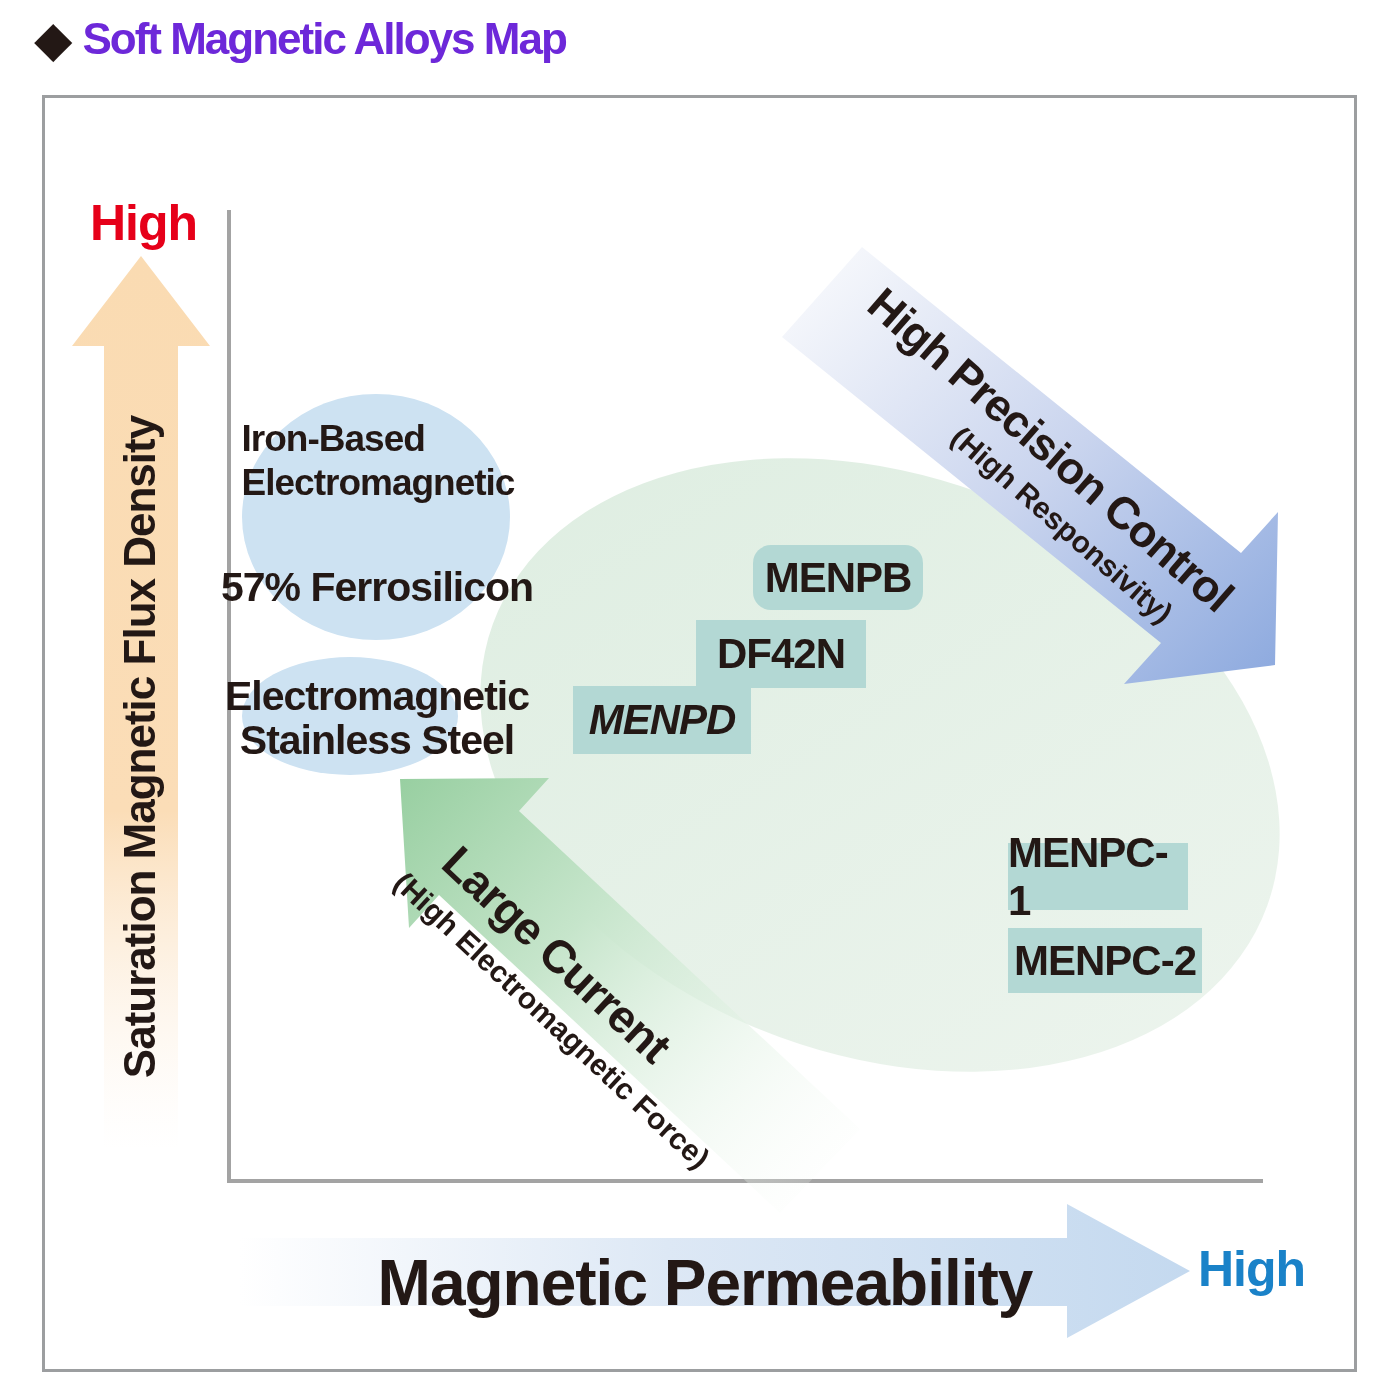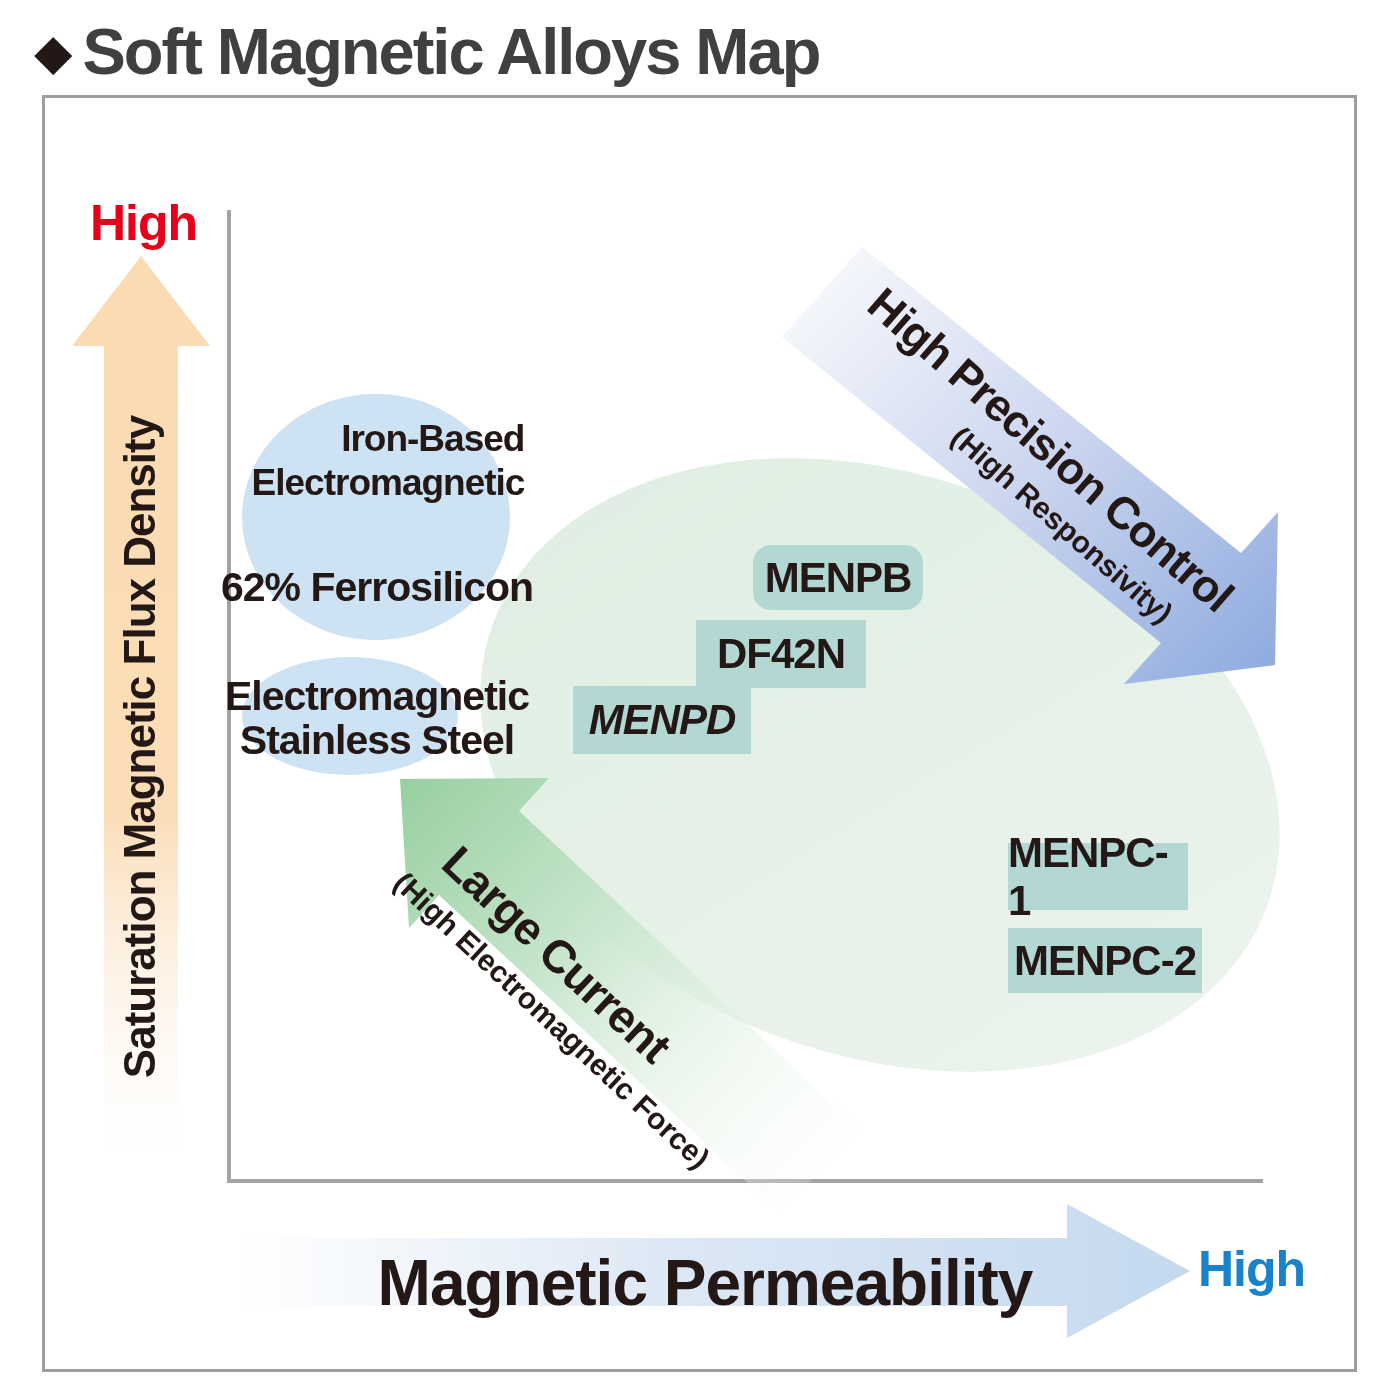--- a/index.html
+++ b/index.html
@@ -2,35 +2,35 @@
 <html><head>
 <meta charset="utf-8">
 <style>
   html,body{margin:0;padding:0;background:#ffffff;}
   body{width:1400px;height:1400px;position:relative;overflow:hidden;
        font-family:"Liberation Sans", sans-serif;color:#231815;}
 
   
   .title-row{position:absolute;left:34px;top:14px;display:flex;align-items:center;gap:10px;}
   .diamond{font-size:50px;line-height:1;color:#231815;}
-  .title-text{font-size:65px;font-weight:bold;letter-spacing:-2px;color:#404040;}
+  .title-text{font-size:44px;font-weight:bold;letter-spacing:-2px;color:#6d28d9;}
 
   
   .frame{position:absolute;left:42px;top:95px;width:1309px;height:1271px;
          border:3px solid #9c9ea0;background:#ffffff;z-index:0;}
 
   svg.layer{position:absolute;left:0;top:0;z-index:1;pointer-events:none;}
 
   .txt{position:absolute;z-index:2;color:#231815;font-weight:bold;white-space:nowrap;}
 
   .high-red{left:90px;top:194px;font-size:50px;color:#e60019;letter-spacing:-1px;}
   .y-label{left:140px;top:747px;font-size:44px;letter-spacing:-1px;
            transform:translate(-50%,-50%) rotate(-90deg);}
 
-  .iron-block{left:388px;top:417px;transform:translateX(-50%);text-align:right;
+  .iron-block{left:378px;top:417px;transform:translateX(-50%);text-align:left;
               font-size:37px;line-height:44px;letter-spacing:-1px;}
   .ferro{left:377px;top:564px;transform:translateX(-50%);font-size:41px;letter-spacing:-1px;}
   .stainless-block{left:377px;top:674px;transform:translateX(-50%);text-align:center;
                    font-size:41px;line-height:44px;letter-spacing:-1px;}
 
   .mat-box{position:absolute;z-index:2;background:#b3d8d4;color:#231815;
            display:flex;align-items:center;justify-content:center;
            font-weight:bold;font-size:42px;letter-spacing:-1px;}
   #box-menpb {left:753px;top:545px;width:170px;height:65px;border-radius:18px;}
   #box-df42n {left:668px;top:620px;width:170px;height:68px;margin-left:28px;}
@@ -104,21 +104,21 @@
   <polygon points="240,1238 1067,1238 1067,1204 1190,1271 1067,1338 1067,1306 240,1306" fill="url(#gradBottom)"></polygon>
 </svg>
 
 <div class="txt high-red">High</div>
 <div class="txt y-label">Saturation Magnetic Flux Density</div>
 
 <div class="txt iron-block">
   <div>Iron-Based</div>
   <div>Electromagnetic</div>
 </div>
-<div class="txt ferro">62% Ferrosilicon</div>
+<div class="txt ferro">57% Ferrosilicon</div>
 
 <div class="txt stainless-block">
   <div>Electromagnetic</div>
   <div>Stainless Steel</div>
 </div>
 
 <div class="mat-box" id="box-menpb">MENPB</div>
 <div class="mat-box" id="box-df42n">DF42N</div>
 <div class="mat-box" id="box-menpd">MENPD</div>
 <div class="mat-box" id="box-menpc1">MENPC-1</div>

